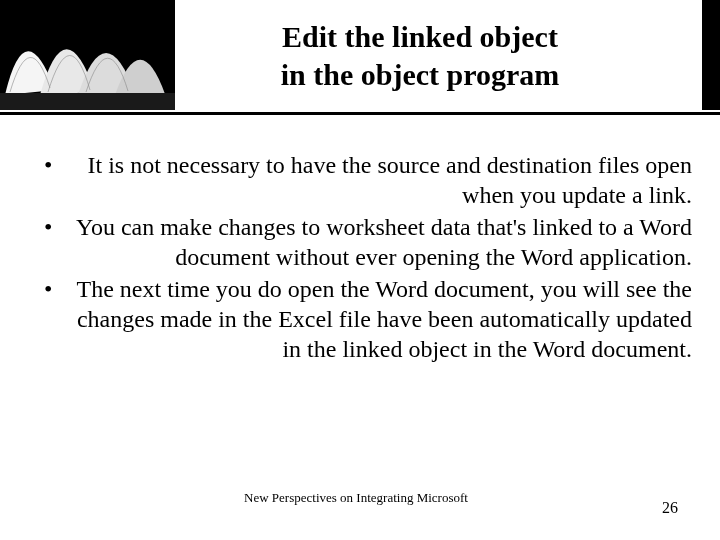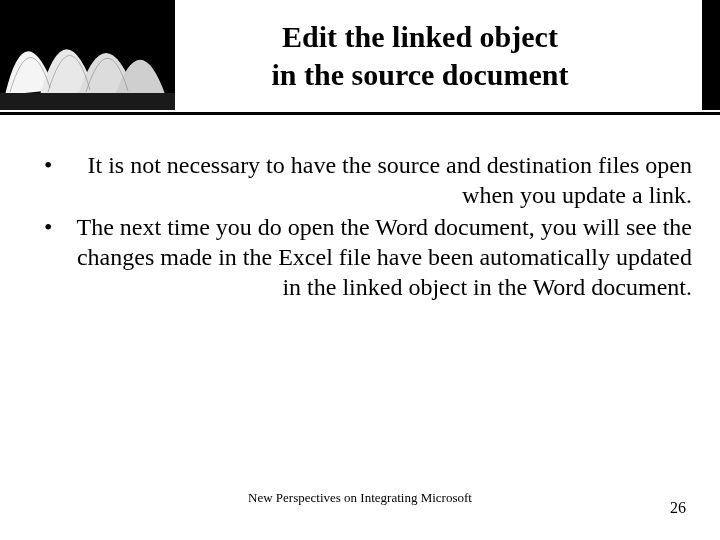--- a/index.html
+++ b/index.html
@@ -79,21 +79,21 @@
       content: "•";
       position: absolute;
       left: 14px;
       top: 0;
       font-size: 24px;
     }
     .footer {
       position: absolute;
       bottom: 10px;
       left: 0;
-      right: 0;
+      right: 8px;
       height: 40px;
       padding-left: 20px;
     }
     .footer-center {
       position: absolute;
       left: 190px;
       right: 190px;
       text-align: center;
       font-size: 13px;
       line-height: 1.25;
@@ -118,29 +118,30 @@
       <path d="M 78 95 Q 105 12 135 93 Z" fill="#dcdcdc"></path>
       <path d="M 115 95 Q 140 25 165 94 Z" fill="#cfcfcf"></path>
       <rect x="0" y="93" width="175" height="17" fill="#1a1a1a"></rect>
       <path d="M 10 92 Q 30 25 50 88" stroke="#888" stroke-width="0.6" fill="none"></path>
       <path d="M 48 92 Q 70 20 90 90" stroke="#888" stroke-width="0.6" fill="none"></path>
       <path d="M 86 92 Q 108 25 128 91" stroke="#888" stroke-width="0.6" fill="none"></path>
     </svg>
   </div>
   <div class="title-block">
     <div class="title-line">Edit the linked object</div>
-    <div class="title-line">in the source document</div>
+    <div class="title-line">in the object program</div>
   </div>
   <div class="accent"></div>
   <div class="divider"></div>
 </div>
 
 <div class="content">
   <ul class="bullet-list">
     <li class="bullet-item">It is not necessary to have the source and destination files open when you update a link.</li>
+    <li class="bullet-item">You can make changes to worksheet data that's linked to a Word document without ever opening the Word application.</li>
     <li class="bullet-item">The next time you do open the Word document, you will see the changes made in the Excel file have been automatically updated in the linked object in the Word document.</li>
   </ul>
 </div>
 
 <div class="footer">
   <div class="footer-center">
     <div>New Perspectives on Integrating Microsoft</div>
   </div>
   <div class="footer-right">26</div>
 </div>

